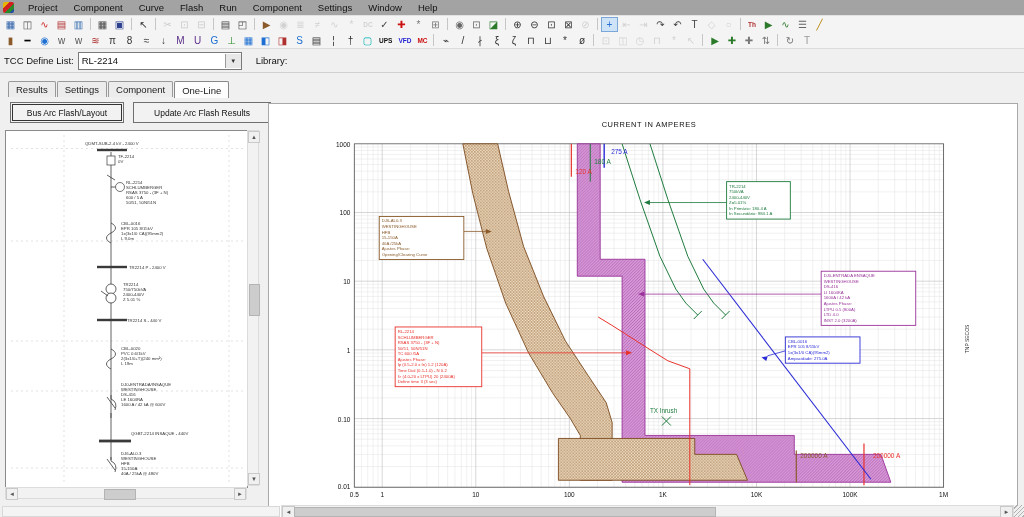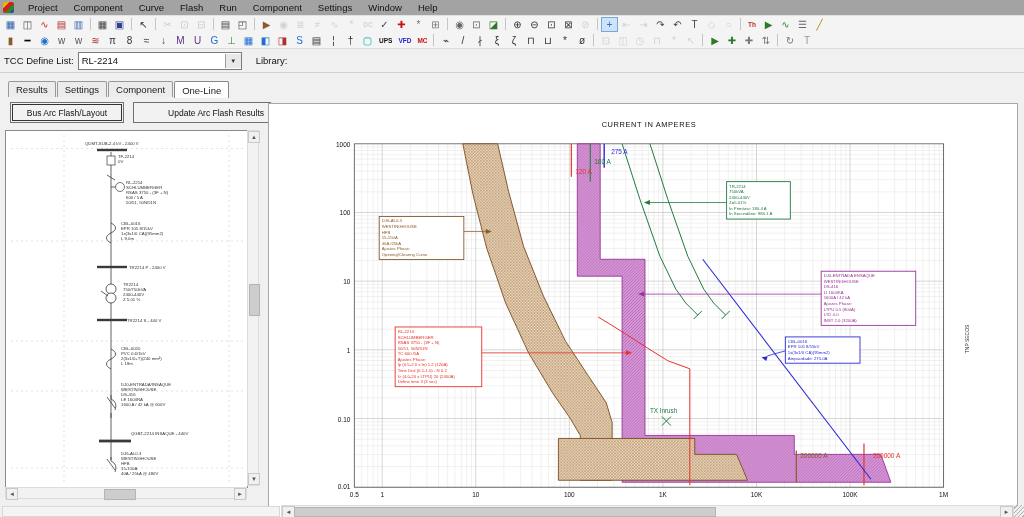--- a/index.html
+++ b/index.html
@@ -34,21 +34,21 @@
                     font-size:6px;display:flex;align-items:center;justify-content:center;color:#333;}
   #library-label{margin-left:14px;}
   
   #tabs{left:8px;top:79px;display:flex;align-items:flex-end;height:18px;font-size:9.5px;}
   .tab{padding:2px 7px 2px 7px;border:1px solid #999;border-bottom:none;background:#ececec;
        border-radius:2px 2px 0 0;margin-right:1px;color:#222;cursor:default;}
   .tab.active{background:#fdfdfd;padding-top:3px;position:relative;top:1px;border-color:#888;}
   .btnrow-btn{position:absolute;top:102px;height:21px;background:#f2f2f2;border:1px solid #707070;
               font-size:8.5px;font-family:"Liberation Sans",sans-serif;color:#111;cursor:default;}
   #btn-busarc{left:10px;width:114px;outline:1px solid #333;outline-offset:-3px;}
-  #btn-update{left:133px;width:138px;text-align:right;}
+  #btn-update{left:133px;width:138px;}
   #oneline-canvas{left:5px;top:130px;width:241px;height:356px;background:#fff;border:1px solid #8a8a8a;}
   
   .sb{background:#f2f2f2;border:1px solid #dcdcdc;box-sizing:border-box;}
   .sb .arr{position:absolute;background:#f0f0f0;border:1px solid #c9c9c9;color:#555;
            font-size:6px;display:flex;align-items:center;justify-content:center;}
   .sb .thumb{position:absolute;background:#cdcdcd;border:1px solid #b4b4b4;}
   #ol-vscroll{left:247px;top:130px;width:12px;height:356px;}
   #ol-hscroll{left:5px;top:487px;width:242px;height:12px;}
   #main-hscroll{left:281px;top:505px;width:733px;height:12px;}
   #status-box{left:2px;top:506px;width:276px;height:9px;border:1px solid #d8d8d8;background:#f4f4f4;}

